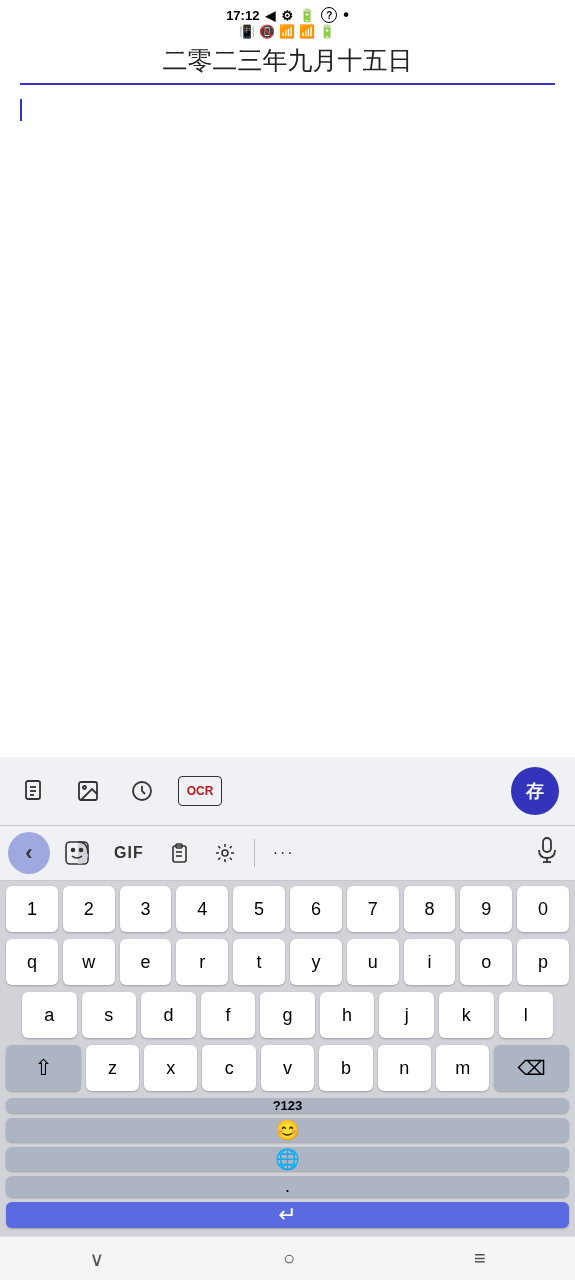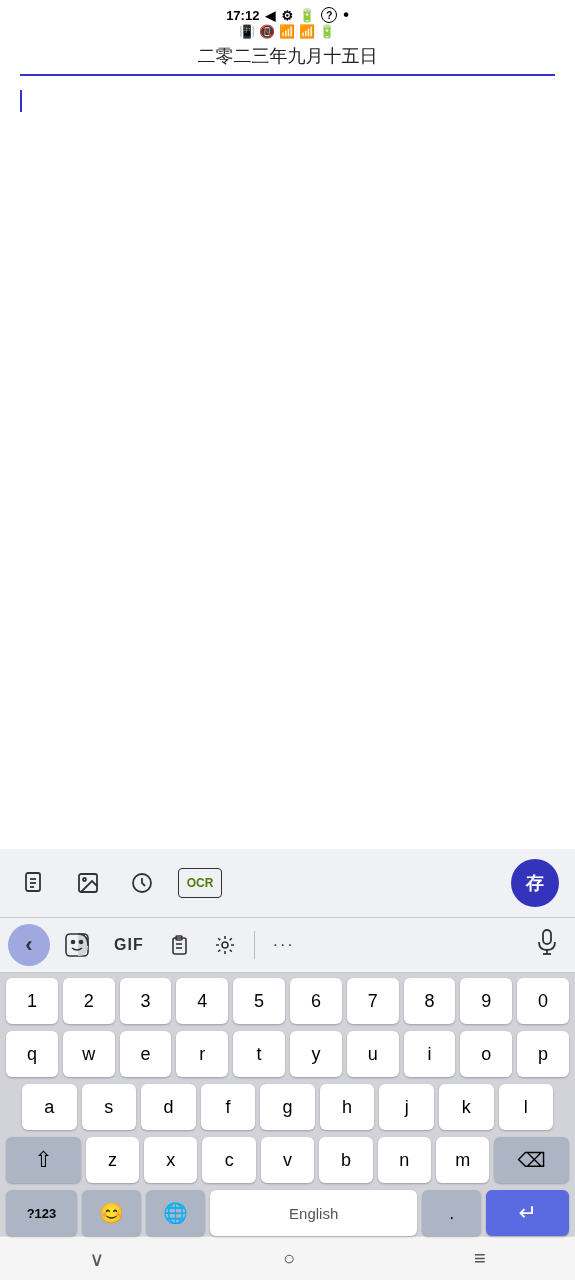--- a/index.html
+++ b/index.html
@@ -37,21 +37,21 @@
       gap: 4px;
     }
 
     
     .editor-area {
       background: #fff;
       padding: 8px 20px 0 20px;
       flex: 1;
     }
     .editor-title {
-      font-size: 18px;
+      font-size: 25px;
       color: #222;
       text-align: center;
       font-weight: 400;
       padding-bottom: 6px;
       border-bottom: 2px solid #3333cc;
       margin-bottom: 10px;
     }
     .editor-cursor-line {
       display: flex;
       align-items: flex-start;
@@ -275,21 +275,21 @@
         <circle cx="8.5" cy="8.5" r="1.5"></circle>
         <polyline points="21 15 16 10 5 21"></polyline>
       </svg>
     </div>
     <div class="toolbar-icon">
       <svg width="24" height="24" viewBox="0 0 24 24" fill="none" stroke="#333" stroke-width="1.8">
         <circle cx="12" cy="12" r="9"></circle>
         <polyline points="12 7 12 12 15 15"></polyline>
       </svg>
     </div>
-    <div class="toolbar-icon" style="font-size:12px; font-weight:700; color:#4d7c0f; border:1.5px solid #333; border-radius:4px; width:44px; height:30px;">OCR</div>
+    <div class="toolbar-icon" style="font-size:12px; font-weight:700; color:#b91c1c; border:1.5px solid #333; border-radius:4px; width:44px; height:30px;">OCR</div>
     <div class="toolbar-spacer"></div>
     <div class="save-btn">存</div>
   </div>
 
   <div class="keyboard-toolbar-bottom">
     <div class="tb2-btn active" style="font-size:22px; color:#333; font-weight:bold;">‹</div>
     <div class="tb2-btn">
       <svg width="26" height="26" viewBox="0 0 26 26" fill="none" stroke="#333" stroke-width="1.6">
         <rect x="2" y="2" width="22" height="22" rx="4"></rect>
         <path d="M14 2 Q24 2 24 14 Q24 24 14 24" fill="#d1d3d9" stroke="none"></path>
@@ -370,25 +370,24 @@
     <div class="key">z</div>
     <div class="key">x</div>
     <div class="key">c</div>
     <div class="key">v</div>
     <div class="key">b</div>
     <div class="key">n</div>
     <div class="key">m</div>
     <div class="key dark wide delete-key" style="font-size:20px;">⌫</div>
   </div>
 
-  <div class="key-row" style="padding-bottom:0;">
+  <div class="key-row" style="padding-bottom:8px;flex-direction:column;">
     <div class="key dark symbol num-sym">?123</div>
     <div class="key dark emoji-btn" style="font-size:20px;">😊</div>
     <div class="key dark globe-btn" style="font-size:20px;">🌐</div>
-    <div class="key space-key">English</div>
     <div class="key dark dot-key">.</div>
     <div class="key action-key" style="font-size:22px;">↵</div>
   </div>
 
   <div class="nav-bar">
     <div class="nav-btn">∨</div>
     <div class="nav-btn">○</div>
     <div class="nav-btn">≡</div>
   </div>
 

